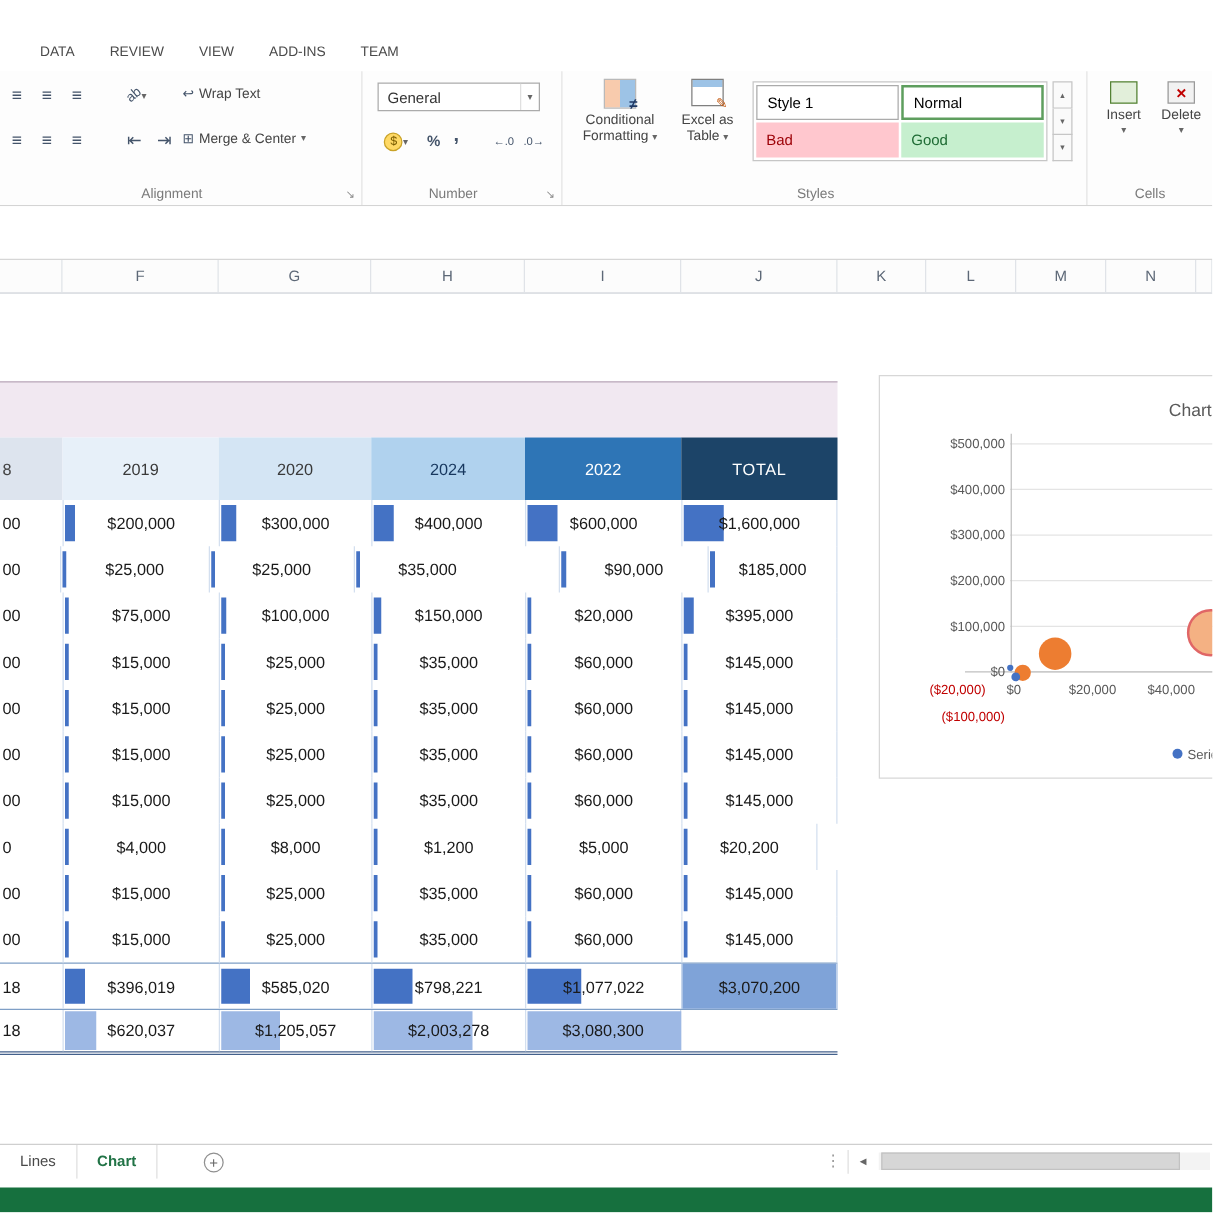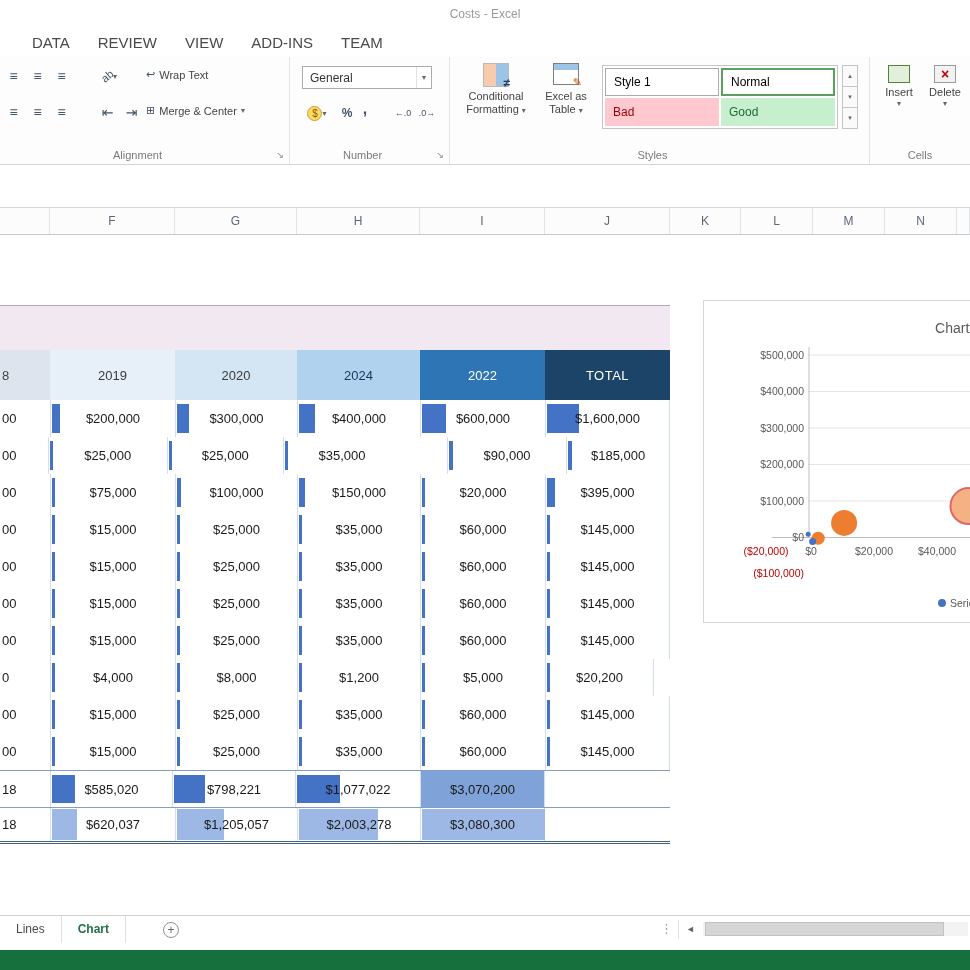--- a/index.html
+++ b/index.html
@@ -5,21 +5,21 @@
   html,body{margin:0;padding:0;background:#fff;}
   *{box-sizing:border-box;font-family:"Liberation Sans","DejaVu Sans",sans-serif;}
   .app{position:relative;width:970px;height:970px;overflow:hidden;background:#fff;}
 
   
   .titlebar{position:absolute;top:0;left:0;right:0;height:28px;background:#fff;text-align:center;
             line-height:28px;font-size:12px;color:#9a9a9a;}
 
   
   .tabrow{position:absolute;top:28px;left:0;right:0;height:29px;display:flex;align-items:center;padding-left:18px;}
-  .rtab{font-size:15px;color:#4a4a4a;padding:0 14px;line-height:29px;cursor:default;}
+  .rtab{font-size:11px;color:#4a4a4a;padding:0 14px;line-height:29px;cursor:default;}
 
   
   .ribbon{position:absolute;top:57px;left:0;right:0;height:108px;background:#fdfdfd;border-bottom:1px solid #d4d4d4;}
   .grp{position:absolute;top:0;bottom:0;border-right:1px solid #e4e4e4;}
   .grp-align{left:0;width:290px;}
   .grp-number{left:290px;width:160px;}
   .grp-styles{left:450px;width:420px;}
   .grp-cells{left:870px;width:100px;border-right:none;}
   .grplabel{position:absolute;bottom:3px;left:0;right:14px;text-align:center;font-size:11px;color:#7a7a7a;}
   .launcher{position:absolute;bottom:4px;right:5px;font-size:9px;color:#8a8a8a;line-height:9px;cursor:default;}
@@ -104,23 +104,20 @@
   .scr-thumb{position:absolute;left:2px;width:90%;height:100%;background:#d6d6d6;border:1px solid #c2c2c2;cursor:default;}
 
   .statusstrip{position:absolute;top:943px;left:0;right:0;height:7px;background:#fff;}
   .greenbar{position:absolute;top:950px;left:0;right:0;height:20px;background:#16703e;}
 </style>
 </head>
 <body>
 
 <div class="app">
 
-  <div class="titlebar">
-    <span>Costs - Excel</span>
-  </div>
 
   <div class="tabrow">
       <span class="rtab">DATA</span>
       <span class="rtab">REVIEW</span>
       <span class="rtab">VIEW</span>
       <span class="rtab">ADD-INS</span>
       <span class="rtab">TEAM</span>
     </div>
 
   <div class="ribbon">
@@ -523,20 +520,24 @@
             <span class="val">$60,000</span>
           </div>
           <div class="tcell" style="width: 125px;">
             <span class="bar" style="width: 3px;"></span>
             <span class="val">$145,000</span>
           </div>
         </div>
         <div class="trow subtotal">
           <div class="tcell partial" style="width: 50px;">
             <span class="val">18</span>
+          </div>
+          <div class="tcell" style="width: 125px;">
+            <span class="bar" style="width: 16px;"></span>
+            <span class="val">$396,019</span>
           </div>
           <div class="tcell" style="width: 122px;">
             <span class="bar" style="width: 23px;"></span>
             <span class="val">$585,020</span>
           </div>
           <div class="tcell" style="width: 123px;">
             <span class="bar" style="width: 31px;"></span>
             <span class="val">$798,221</span>
           </div>
           <div class="tcell" style="width: 125px;">

